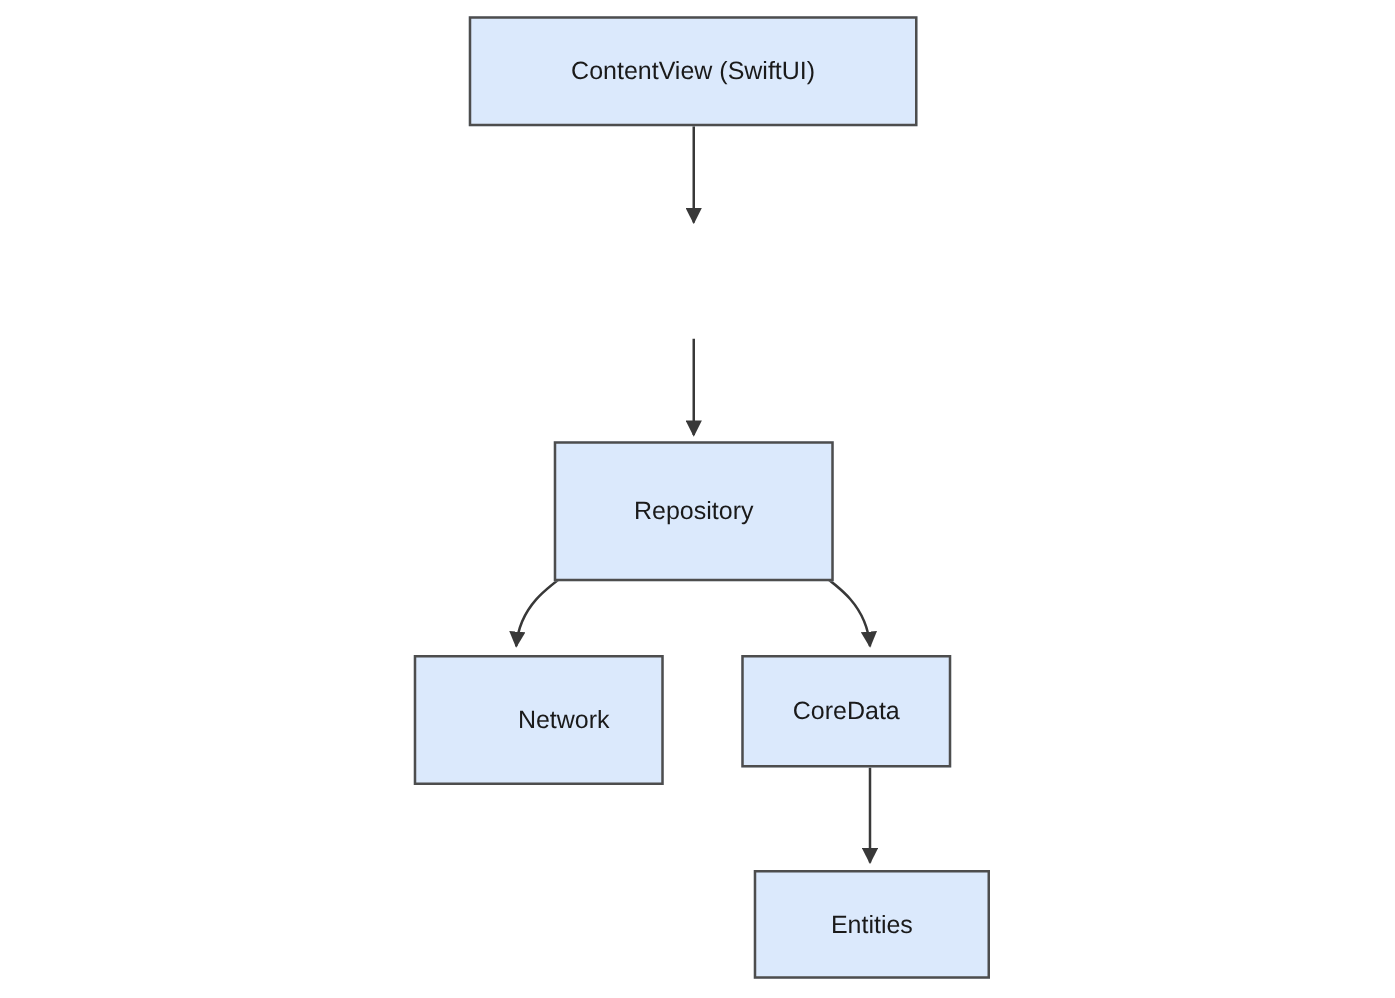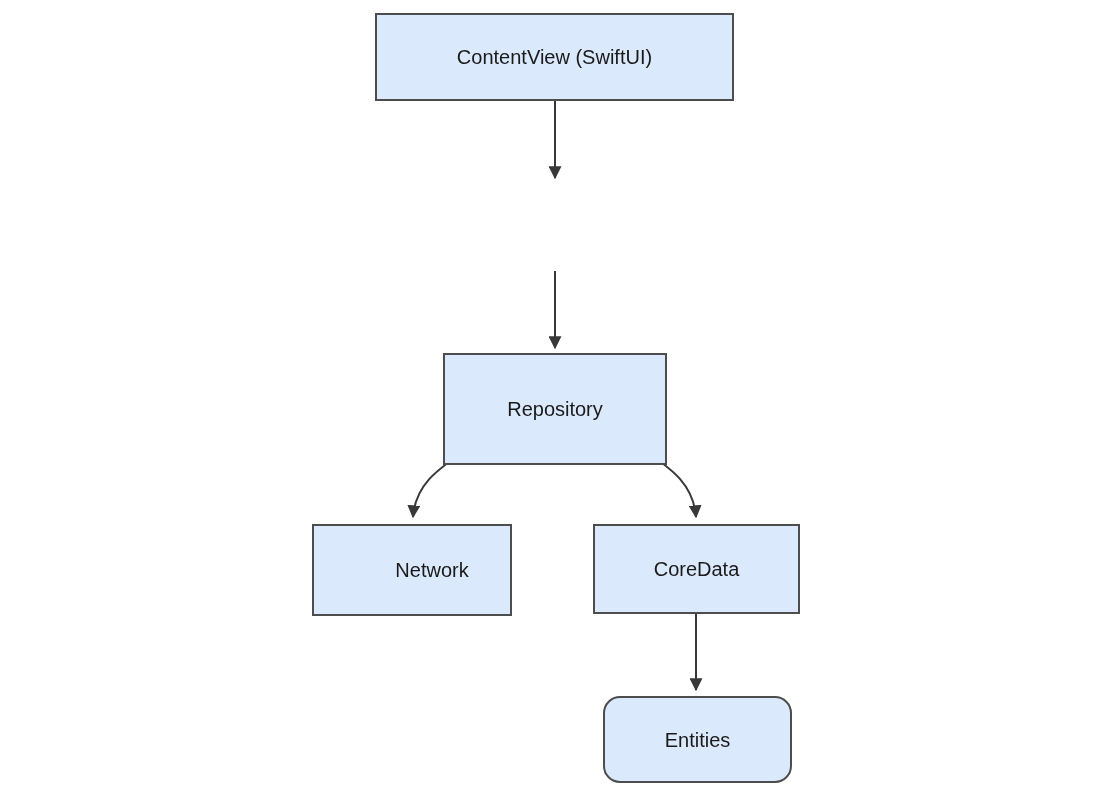--- a/index.html
+++ b/index.html
@@ -69,25 +69,25 @@
 
   <div class="node" style="left:375px; top:13px; width:359px; height:88px;">
     <span class="node-label">ContentView (SwiftUI)</span>
   </div>
 
 
   <div class="node" style="left:443px; top:353px; width:224px; height:112px;">
     <span class="node-label">Repository</span>
   </div>
 
-  <div class="node" style="left:312px; top:524px; width:200px; height:92px;padding-left:40px;">
+  <div class="node" style="left:331px; top:524px; width:200px; height:104px;padding-left:40px;">
     <span class="node-label">Network</span>
   </div>
 
-  <div class="node" style="left:593px; top:524px; width:207px; height:90px;">
+  <div class="node" style="left:593px; top:524px; width:168px; height:90px;">
     <span class="node-label">CoreData</span>
   </div>
 
-  <div class="node" style="left:603px; top:696px; width:189px; height:87px;border-radius:17px;">
+  <div class="node" style="left:603px; top:696px; width:189px; height:87px;">
     <span class="node-label">Entities</span>
   </div>
 
 </div>
 
 </body></html>

